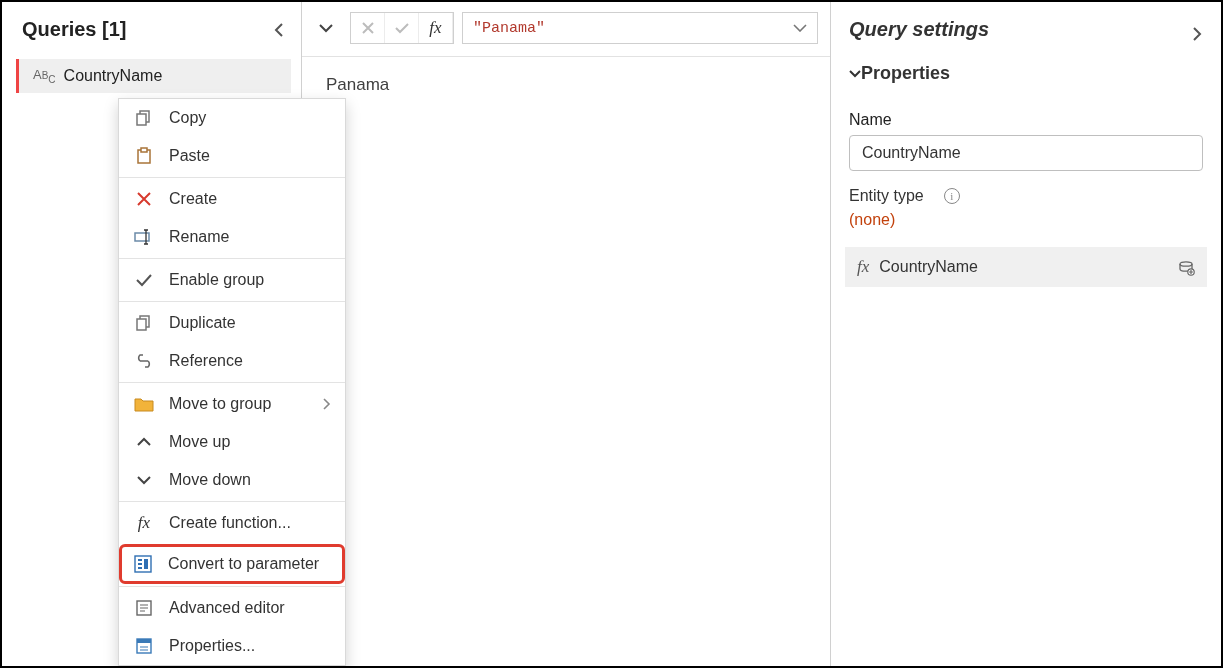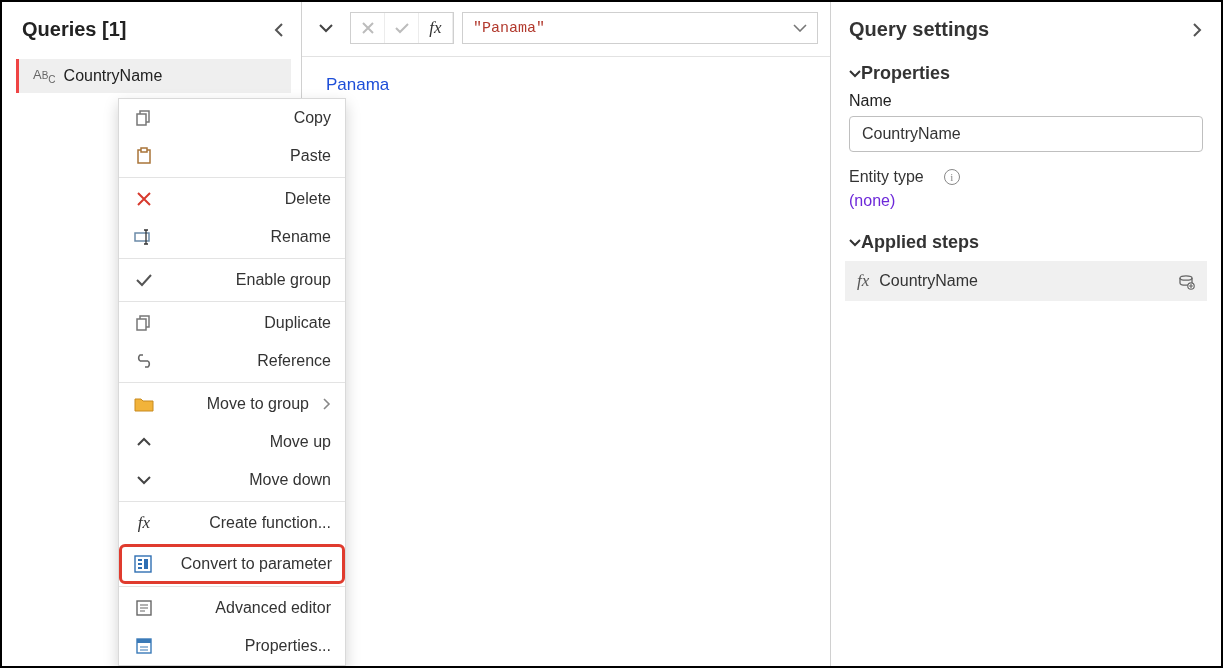--- a/index.html
+++ b/index.html
@@ -15,21 +15,20 @@
     overflow: hidden;
   }
   
   .queries-panel {
     width: 300px;
     border-right: 1px solid #d0d0d0;
     display: flex;
     flex-direction: column;
     position: relative;
     padding-top: 10px;
-    text-align: right;
   }
   .queries-header {
     display: flex;
     align-items: center;
     justify-content: space-between;
     padding: 6px 16px 16px 20px;
   }
   .queries-title {
     font-size: 20px;
     font-weight: 600;
@@ -132,48 +131,50 @@
     align-items: center;
     justify-content: space-between;
     font-family: Consolas, "Courier New", monospace;
     font-size: 15px;
   }
   .formula-text { color: #b23a2e; }
   .formula-dd { color:#666; font-size: 14px; }
   .preview-area {
     padding: 18px 24px;
     font-size: 17px;
-    color: #1d4ed8;
+    color: #404040;
   }
   
   .settings-panel {
     width: 390px;
     display: flex;
     flex-direction: column;
     padding-top: 10px;
   }
   .settings-header {
     display: flex;
-    align-items: center;
+    align-items: flex-end;
     justify-content: space-between;
     padding: 6px 18px 18px 18px;
+    font-style: italic;
   }
   .settings-title { font-size: 20px; font-weight: 600; }
   .section-head {
     display: flex;
     align-items: center;
     padding: 4px 18px 8px 18px;
     font-size: 18px;
     font-weight: 600;
   }
   .section-head .caret { font-size: 14px; color:#444; }
   .field-label {
     padding: 0 18px 6px 18px;
     font-size: 16px;
     color: #222;
+    margin-top: 19px;
   }
   .field-input {
     margin: 0 18px 14px 18px;
     border: 1px solid #bfbfbf;
     border-radius: 4px;
     height: 36px;
     padding: 0 12px;
     font-size: 16px;
     display: flex;
     align-items: center;
@@ -189,21 +190,21 @@
     width: 16px; height: 16px;
     border: 1px solid #888;
     border-radius: 50%;
     display: inline-flex;
     align-items: center;
     justify-content: center;
     font-size: 11px;
     color: #888;
     font-family: Georgia, serif;
   }
-  .entity-value { padding: 0 18px 18px 18px; font-size: 16px; color:#6d28d9; }
+  .entity-value { padding: 0 18px 18px 18px; font-size: 16px; color:#c2410c; }
   .steps-list { padding: 0 14px; }
   .step-item {
     display: flex;
     align-items: center;
     justify-content: space-between;
     background: #f0f0f0;
     padding: 10px 12px;
     font-size: 16px;
   }
   .step-left { display: flex; align-items: center; gap: 10px; }
@@ -247,21 +248,21 @@
       </span>
       <span class="mi-label">Paste</span>
     </div>
     <div class="menu-sep"></div>
     <div class="menu-item">
       <span class="mi-icon">
         <svg width="16" height="16" viewBox="0 0 16 16">
             <path d="M2 2 L14 14 M14 2 L2 14" stroke="#d73a2e" stroke-width="2"></path>
           </svg>
       </span>
-      <span class="mi-label">Delete</span>
+      <span class="mi-label">Create</span>
     </div>
     <div class="menu-item">
       <span class="mi-icon">
         <svg width="20" height="16" viewBox="0 0 20 16">
             <rect x="1" y="4" width="14" height="8" fill="none" stroke="#6b8aa8" stroke-width="1.5"></rect>
             <path d="M12 1 L12 15 M10 1 L14 1 M10 15 L14 15" stroke="#333" stroke-width="1.3"></path>
           </svg>
       </span>
       <span class="mi-label">Rename</span>
     </div>
@@ -421,28 +422,20 @@
   <div class="field-input">
     <span>CountryName</span>
   </div>
 
   <div class="entity-row">
     <span>Entity type</span>
     <span class="info-circle">i</span>
   </div>
   <div class="entity-value">(none)</div>
 
-  <div class="section-head">
-    <span class="caret">
-      <svg width="12" height="8" viewBox="0 0 12 8">
-          <path d="M1 1l5 5 5-5" fill="none" stroke="#333" stroke-width="2"></path>
-        </svg>
-    </span>
-    <span>Applied steps</span>
-  </div>
 
   <div class="steps-list">
     <div class="step-item">
       <div class="step-left">
         <span class="fx-small">fx</span>
         <span>CountryName</span>
       </div>
       <span class="step-action">
         <svg width="18" height="18" viewBox="0 0 18 18">
             <ellipse cx="9" cy="6" rx="6" ry="2.2" fill="none" stroke="#666" stroke-width="1.3"></ellipse>

